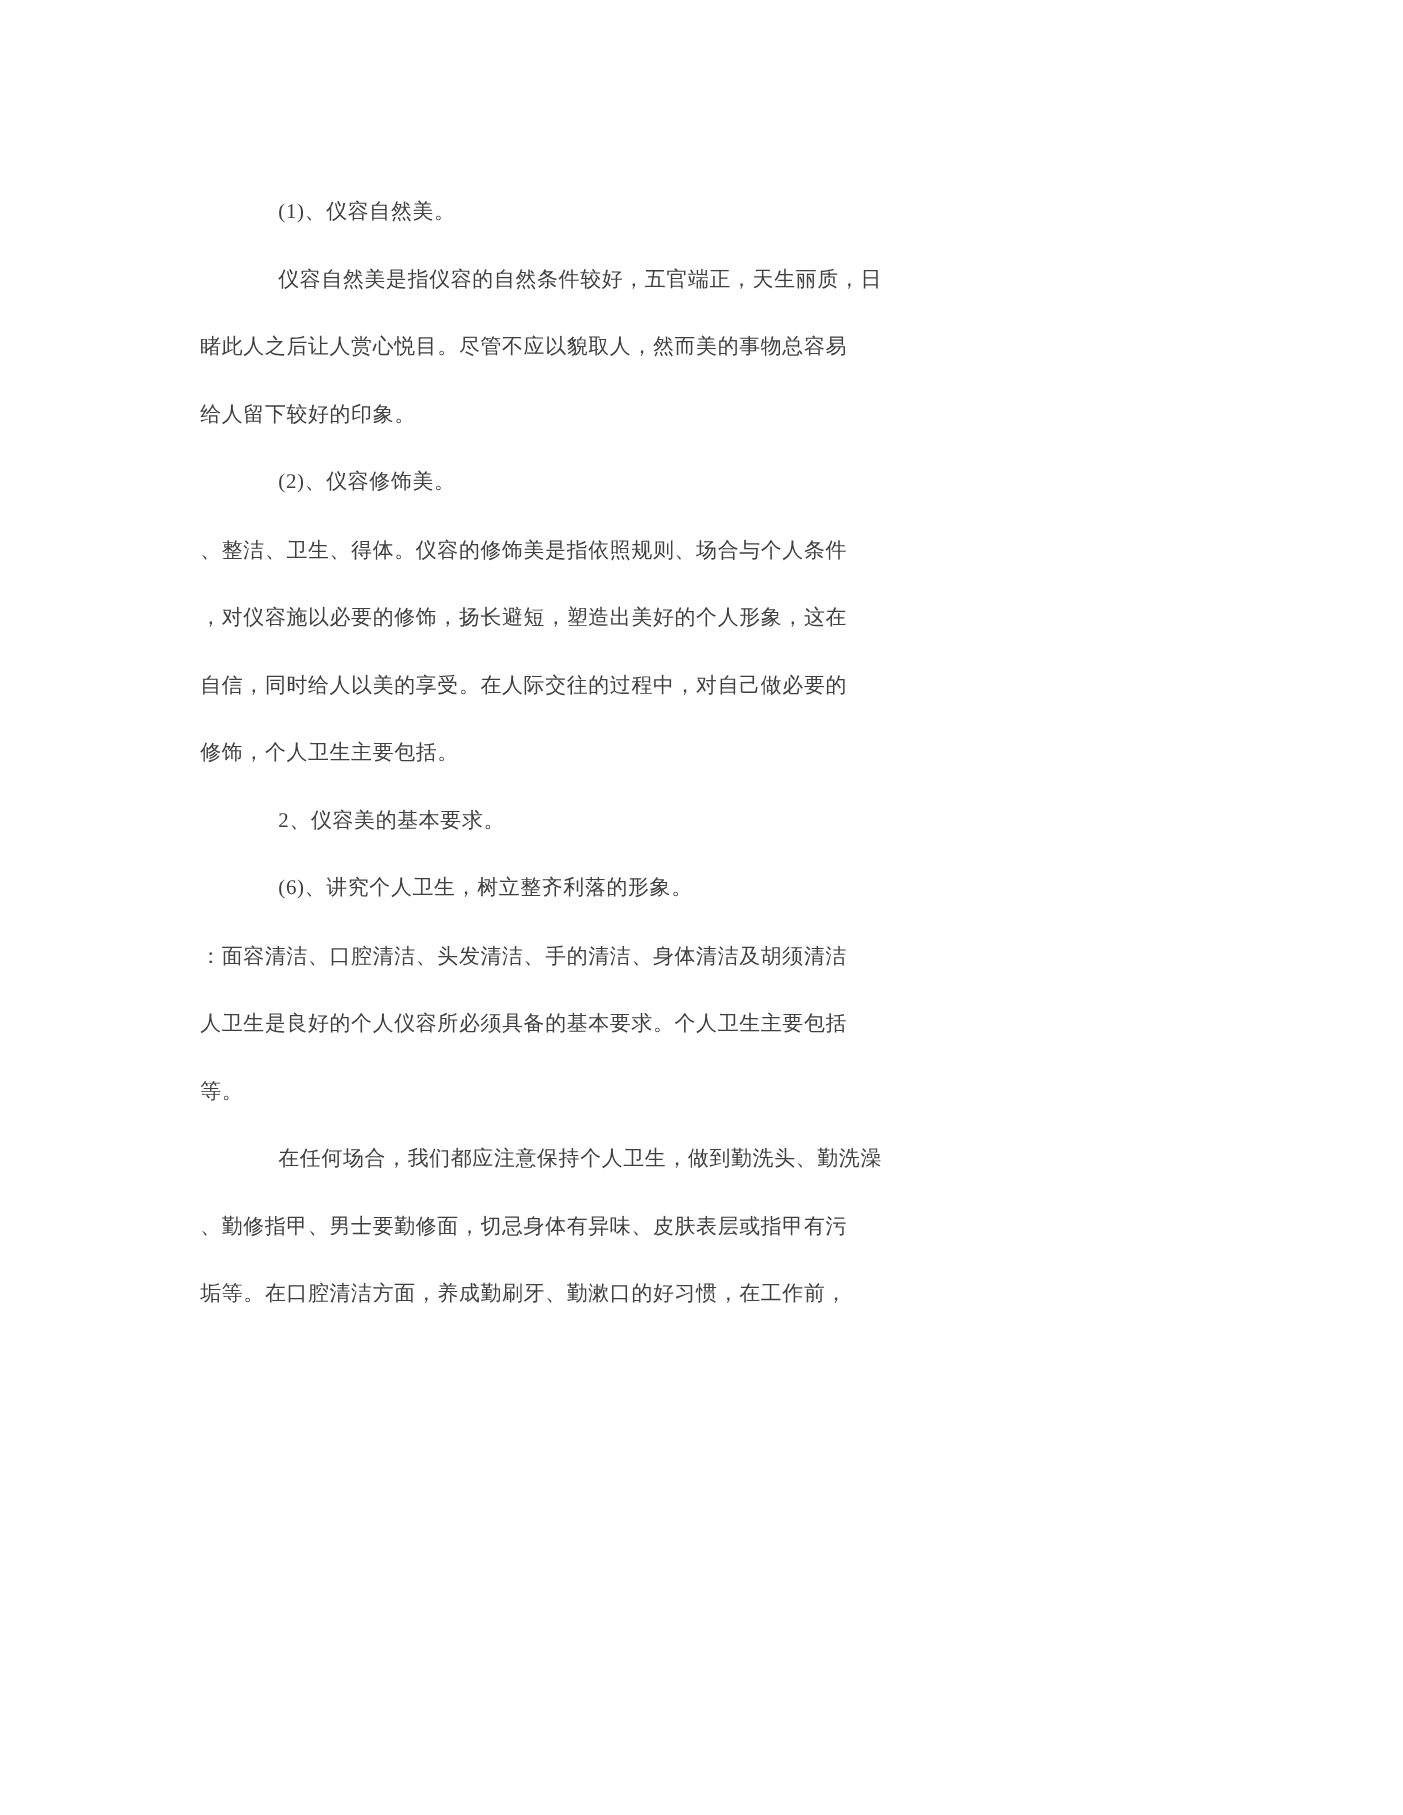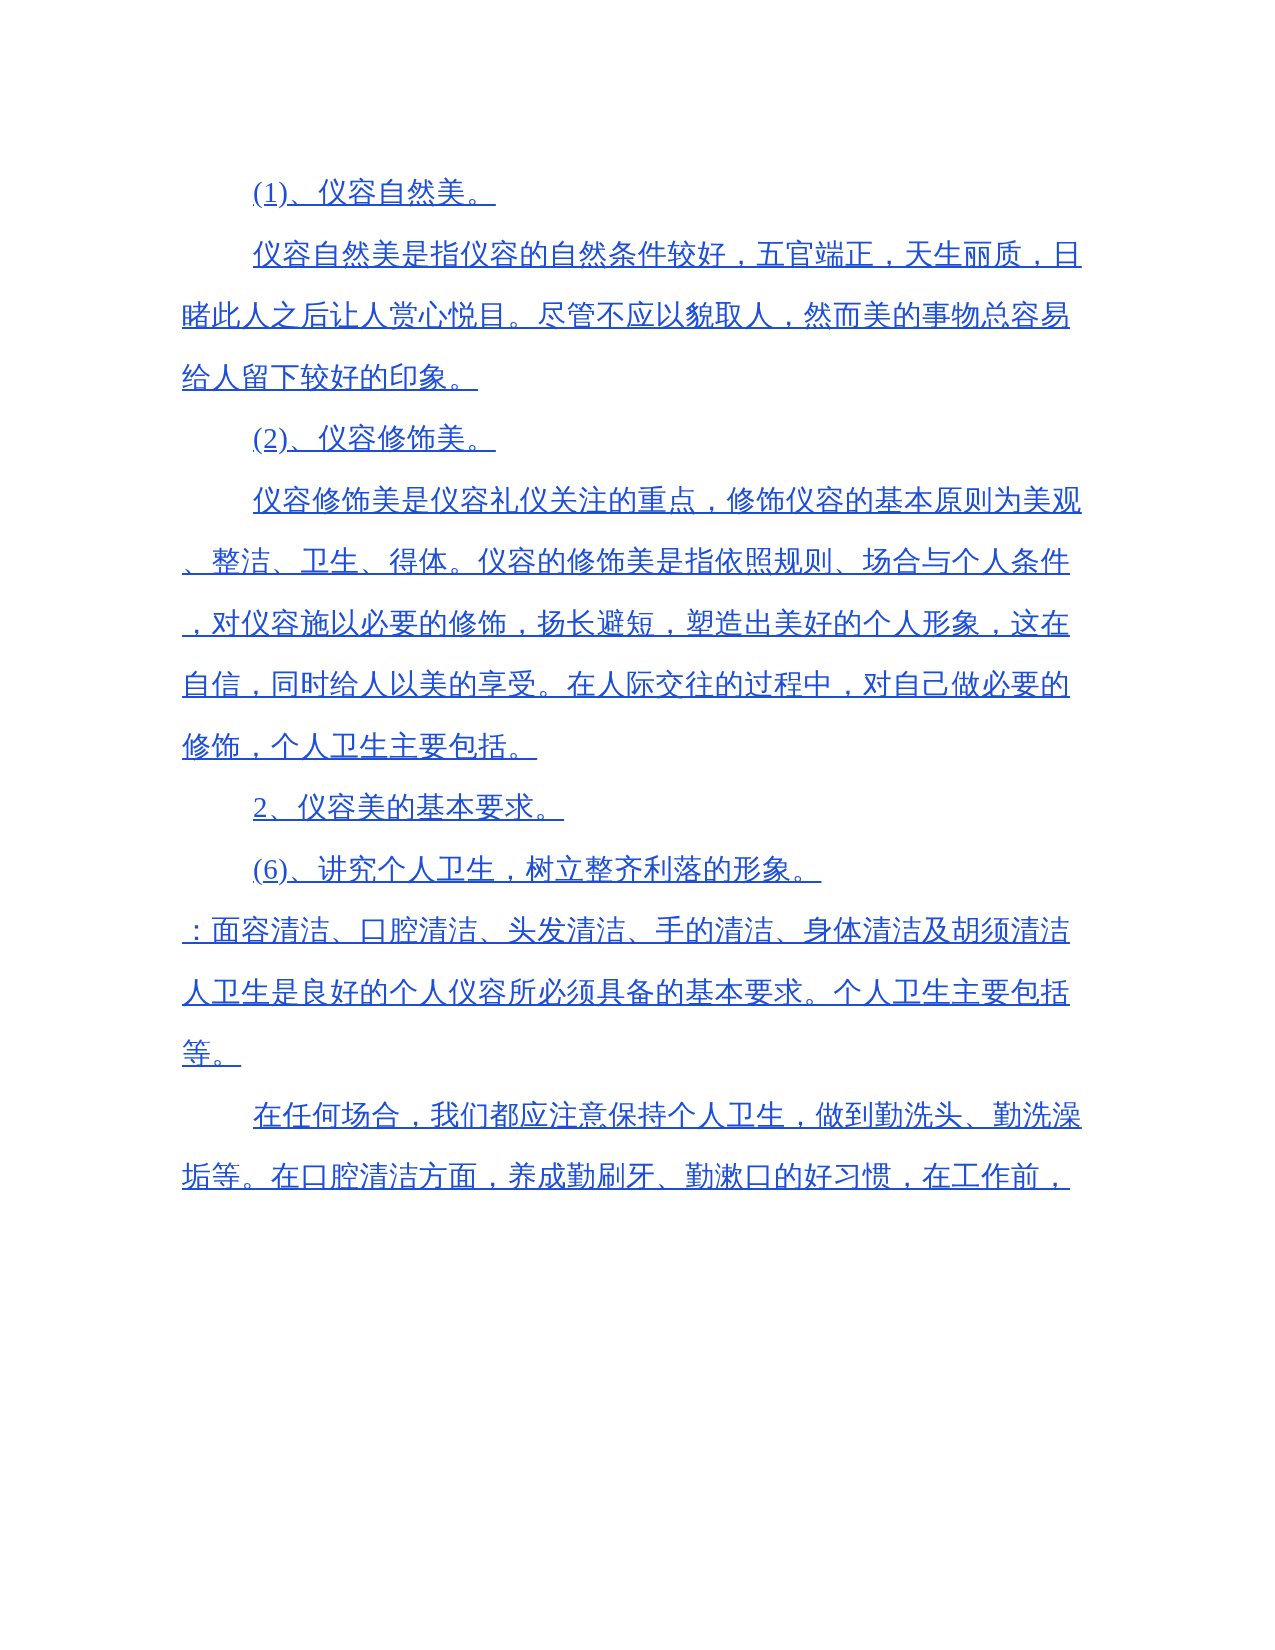--- a/index.html
+++ b/index.html
@@ -24,47 +24,46 @@
   }
   .text-block {
     position: absolute;
     left: 182px;
     top: 162px;
     width: 910px;
   }
   .doc-line {
     height: 61.5px;
     line-height: 61.5px;
-    font-size: 29px;
+    font-size: 19px;
     letter-spacing: 0.6px;
-    color: #1d4ed8;
+    color: #404040;
     white-space: nowrap;
     font-weight: 400;
-    text-decoration: underline;
   }
   .doc-line.indent {
     padding-left: 71px;
   }
 </style>
 </head>
 <body>
 
 <div class="page">
   <div class="text-block" id="text-block">
       <div class="doc-line indent">(1)、仪容自然美。</div>
       <div class="doc-line indent">仪容自然美是指仪容的自然条件较好，五官端正，天生丽质，日</div>
       <div class="doc-line">睹此人之后让人赏心悦目。尽管不应以貌取人，然而美的事物总容易</div>
       <div class="doc-line">给人留下较好的印象。</div>
       <div class="doc-line indent">(2)、仪容修饰美。</div>
-      <div class="doc-line indent">仪容修饰美是仪容礼仪关注的重点，修饰仪容的基本原则为美观</div>
       <div class="doc-line">、整洁、卫生、得体。仪容的修饰美是指依照规则、场合与个人条件</div>
       <div class="doc-line">，对仪容施以必要的修饰，扬长避短，塑造出美好的个人形象，这在</div>
       <div class="doc-line">自信，同时给人以美的享受。在人际交往的过程中，对自己做必要的</div>
       <div class="doc-line">修饰，个人卫生主要包括。</div>
       <div class="doc-line indent">2、仪容美的基本要求。</div>
       <div class="doc-line indent">(6)、讲究个人卫生，树立整齐利落的形象。</div>
       <div class="doc-line">：面容清洁、口腔清洁、头发清洁、手的清洁、身体清洁及胡须清洁</div>
       <div class="doc-line">人卫生是良好的个人仪容所必须具备的基本要求。个人卫生主要包括</div>
       <div class="doc-line">等。</div>
       <div class="doc-line indent">在任何场合，我们都应注意保持个人卫生，做到勤洗头、勤洗澡</div>
+      <div class="doc-line">、勤修指甲、男士要勤修面，切忌身体有异味、皮肤表层或指甲有污</div>
       <div class="doc-line">垢等。在口腔清洁方面，养成勤刷牙、勤漱口的好习惯，在工作前，</div>
     </div>
 </div>
 
 </body></html>

